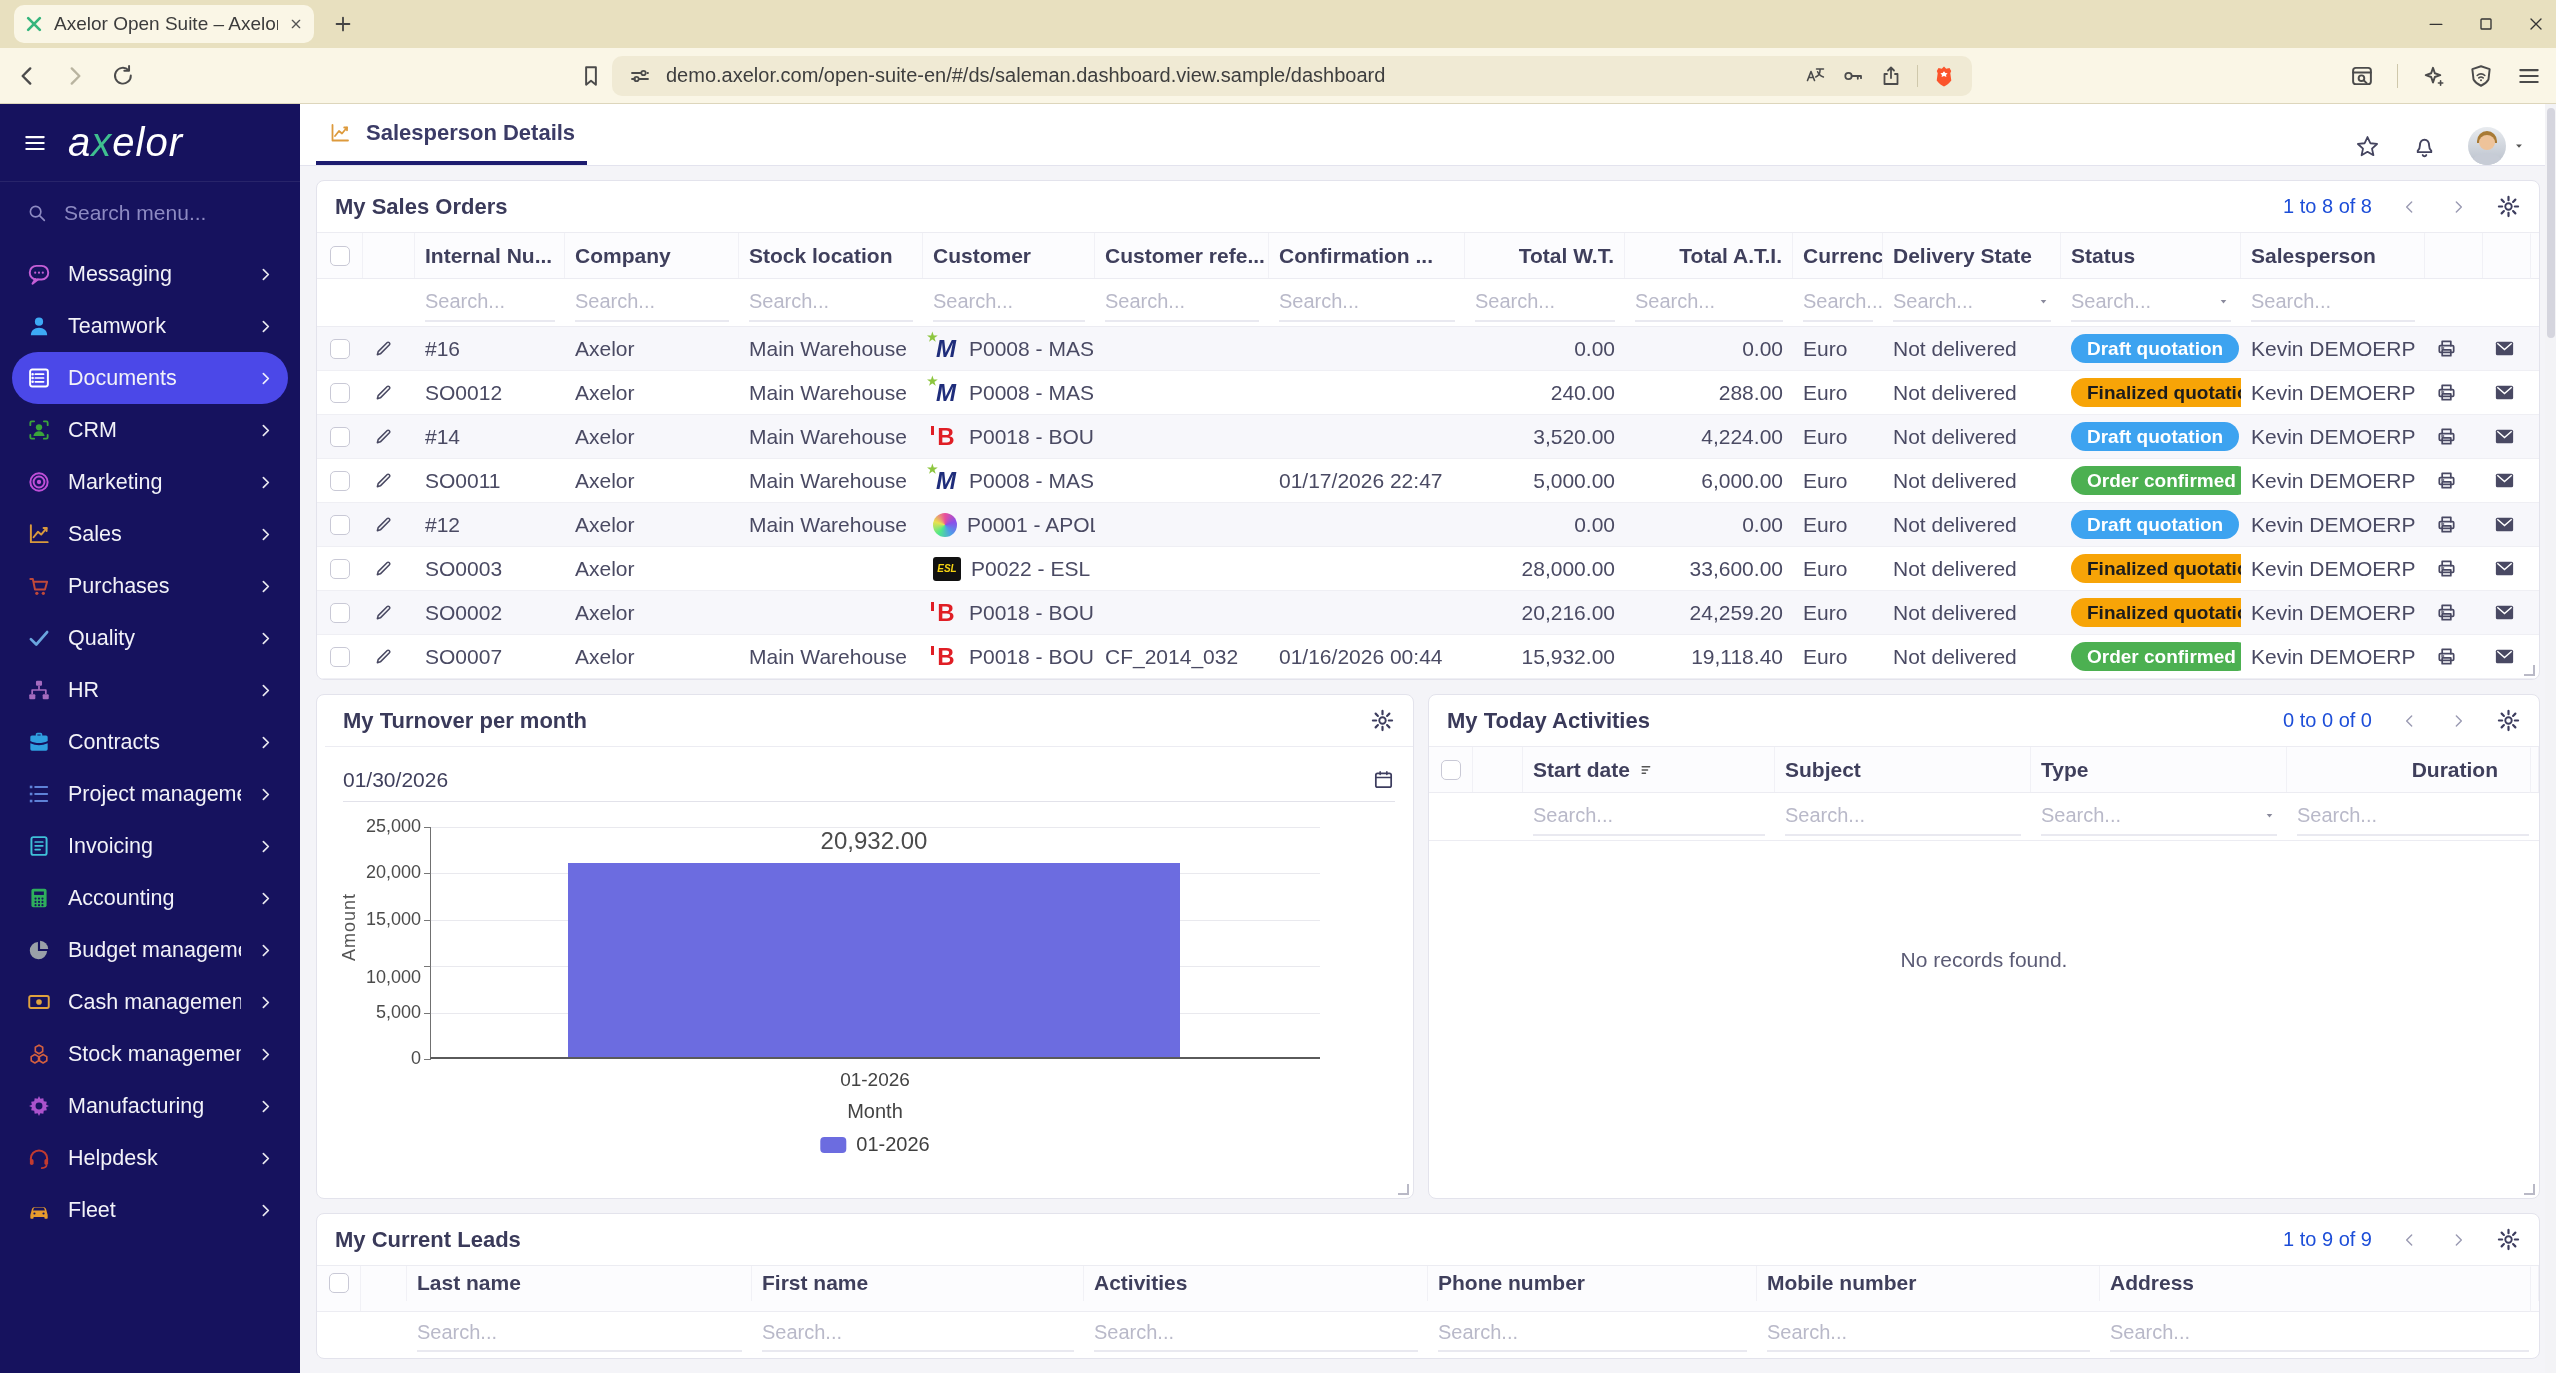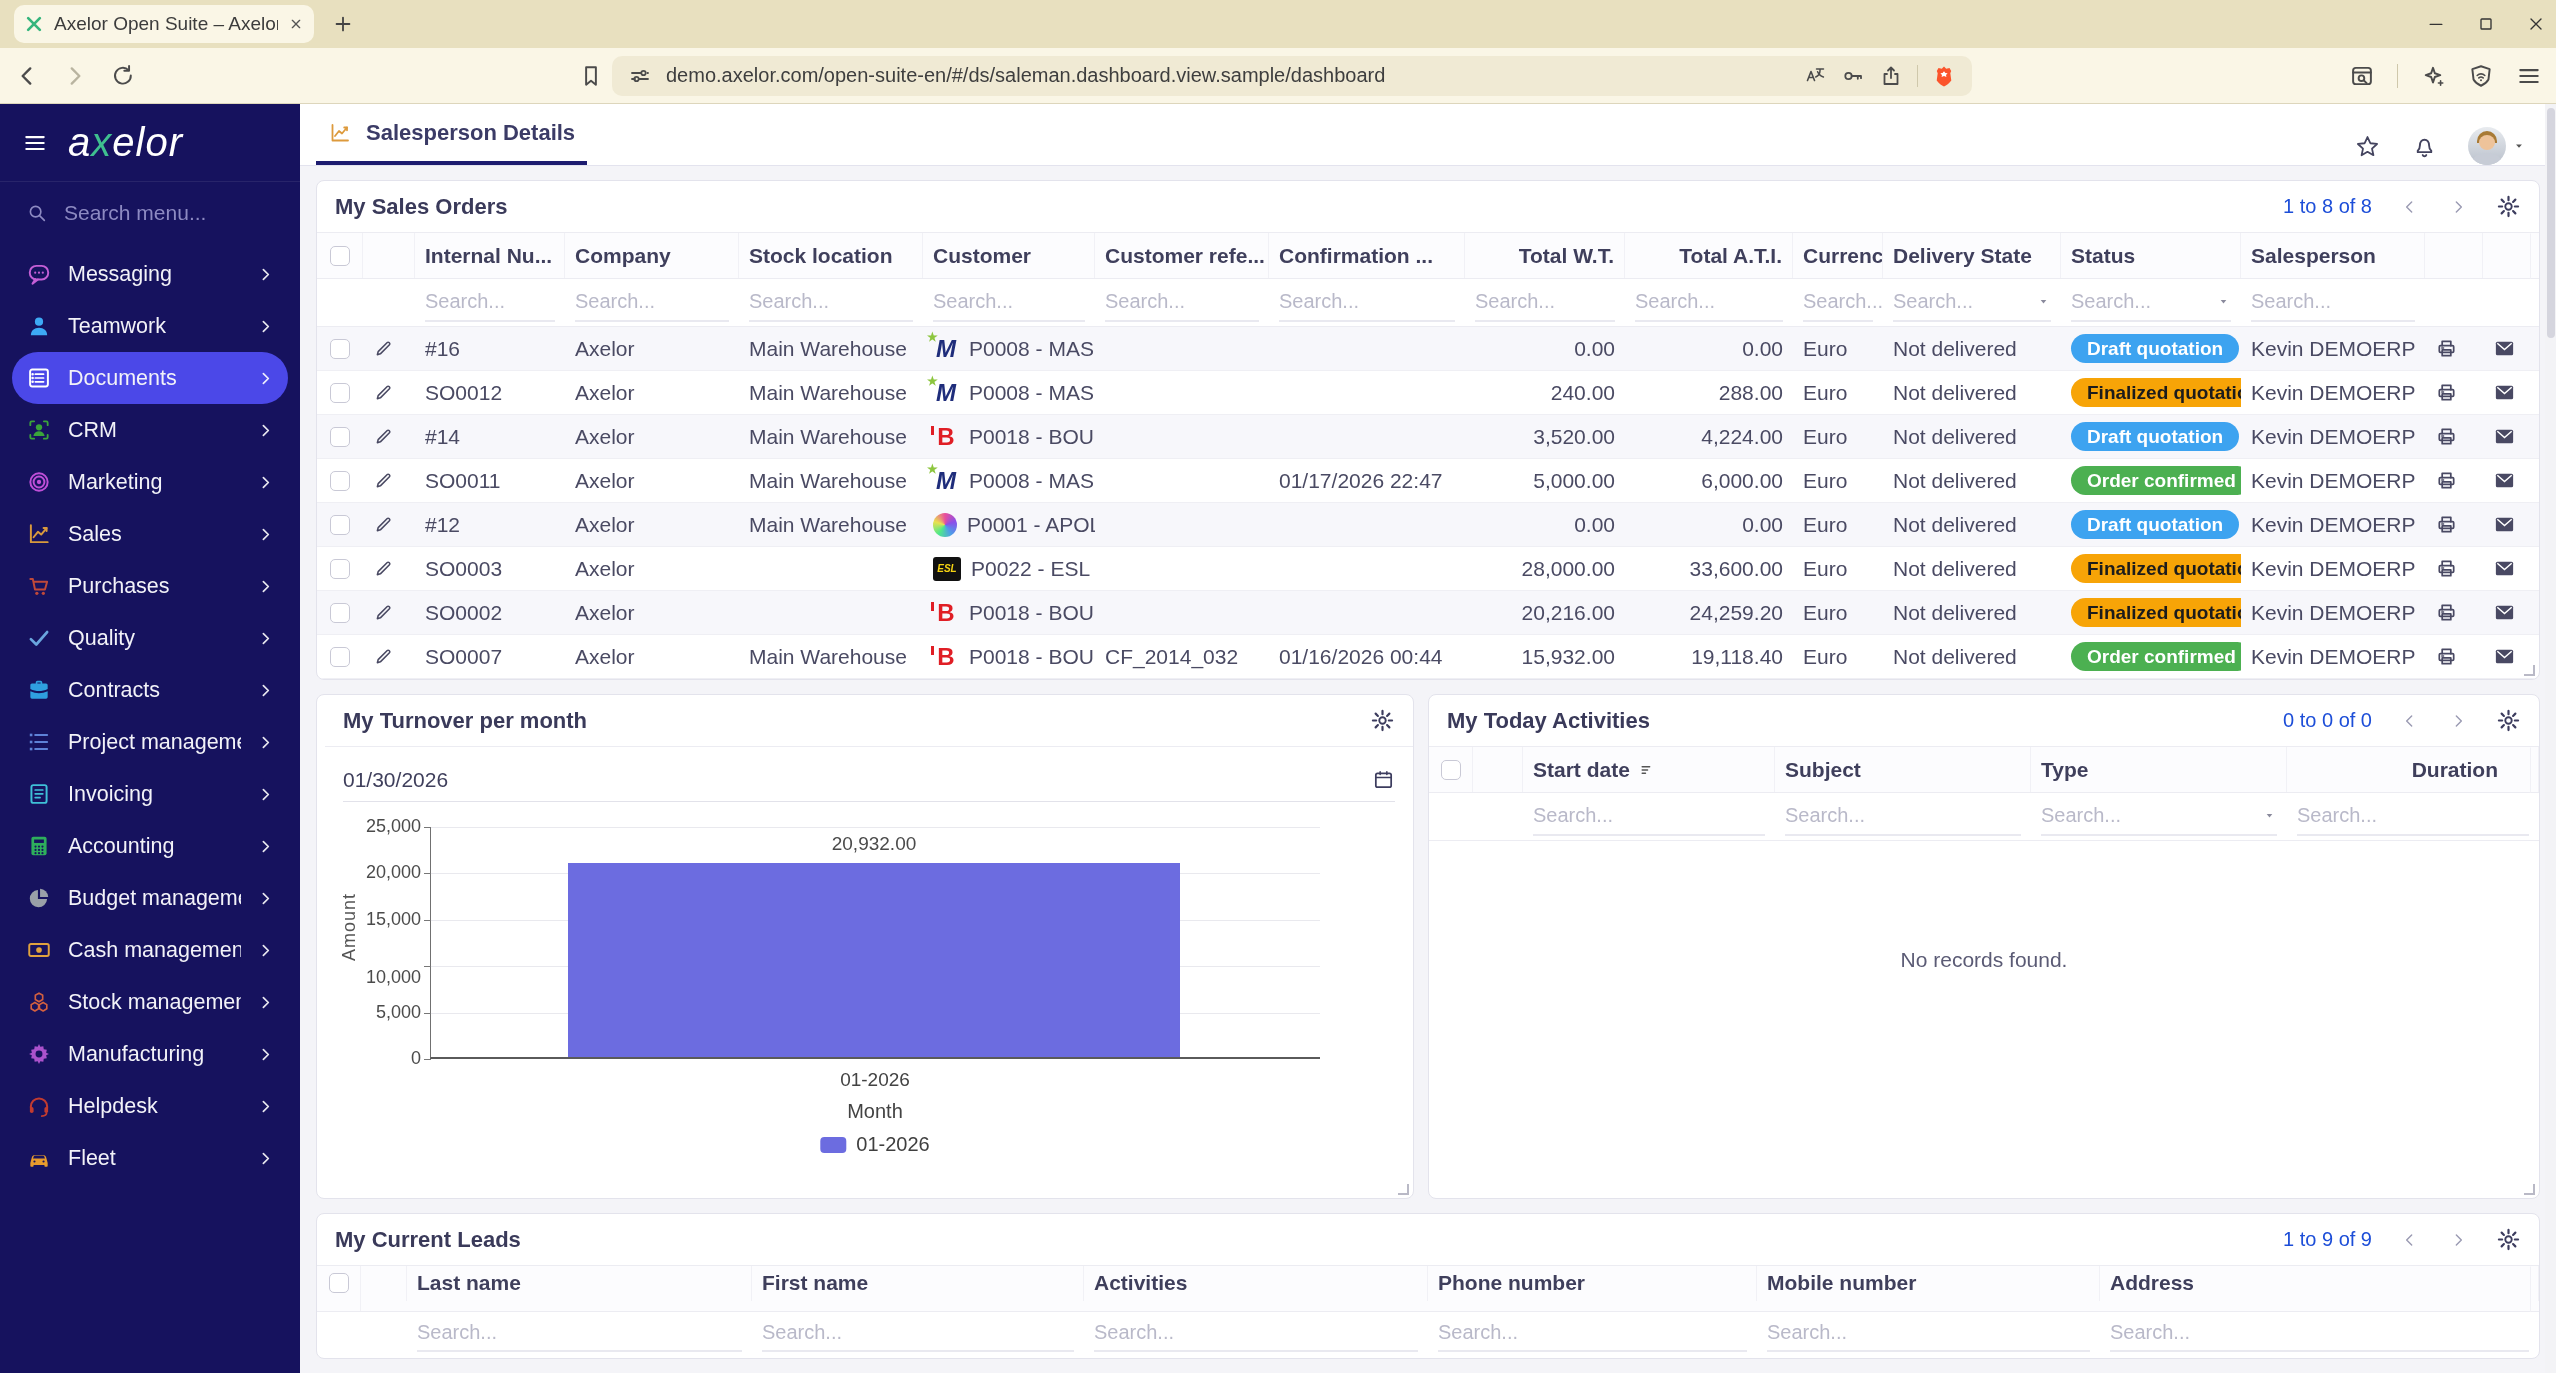--- a/index.html
+++ b/index.html
@@ -108,21 +108,21 @@
   .datef { flex:1; height:44px; display:flex; align-items:center; justify-content:space-between; border-bottom:1px solid #e2e2ea; }
   .dtext { font-size:21px; color:#3f3f5c; }
   .cal { width:23px; height:23px; color:#3c3c5e; }
   .chart-wrap { position:relative; height:385px; }
   .ylab { position:absolute; left:14px; top:80px; writing-mode:vertical-rl; transform:rotate(180deg); font-size:18px; color:#555; letter-spacing:1px; }
   .plot { position:absolute; left:105px; top:14px; width:890px; height:232px; border-left:1.5px solid #707070; border-bottom:2px solid #5a5a5a; }
   .grid { position:absolute; left:0; width:100%; height:1px; background:#e9e9ee; }
   .ydash { position:absolute; left:-7px; width:7px; height:1px; background:#777; }
   .ytick { position:absolute; left:-100px; width:90px; text-align:right; font-size:18px; color:#4b4b4b; }
   .bar { position:absolute; bottom:0; left:137px; width:612px; }
-  .barlabel { position:absolute; left:137px; width:612px; text-align:center; font-size:19px; color:#4b4b4b; }
+  .barlabel { position:absolute; left:137px; width:612px; text-align:center; font-size:24px; color:#4b4b4b; }
   .xtick { position:absolute; left:550px; top:256px; transform:translateX(-50%); font-size:19px; color:#434343; }
   .xlab { position:absolute; left:550px; top:287px; transform:translateX(-50%); font-size:20px; color:#434343; }
   .legend { position:absolute; left:550px; top:320px; transform:translateX(-50%); display:flex; align-items:center; gap:10px; font-size:20px; color:#3f3f3f; }
   .lg-sq { width:26px; height:16px; border-radius:4px; display:inline-block; }
 
   .act-empty { height:238px; display:flex; align-items:center; justify-content:center; font-size:21px; color:#5b5b75; }
 
   .vscroll { position:absolute; right:0; top:0; bottom:0; width:11px; background:#f3f3f6; }
   .vthumb { position:absolute; right:1px; top:4px; width:8px; height:230px; background:#d5d5de; border-radius:4px; } .icon20{width:20px;height:20px;}
   .icon22{width:22px;height:22px;} .icon24{width:24px;height:24px;} .icon26{width:26px;height:26px;}
@@ -394,20 +394,36 @@
               </svg>
             </span>
             <span class="silabel">Quality</span>
             <span class="schev" data-icon="chevron-right">
               <svg viewBox="0 0 24 24" fill="none" stroke="currentColor" stroke-width="1.8" stroke-linecap="round" stroke-linejoin="round">
                 <path d="M9 5l7 7-7 7" stroke-width="2.4"></path>
               </svg>
             </span>
           </div>
           <div class="side-item">
+            <span class="sicon" data-icon="sitemap" style="color:#a56bbf">
+              <svg viewBox="0 0 24 24" fill="currentColor">
+                <rect x="9.2" y="3.5" width="5.6" height="4.6" rx="1"></rect>
+                <rect x="3" y="15.9" width="5.6" height="4.6" rx="1"></rect>
+                <rect x="15.4" y="15.9" width="5.6" height="4.6" rx="1"></rect>
+                <path d="M11.2 8.1h1.6v3.1h5.4c.5 0 .9.4.9.9v3.8h-1.6v-3.1H6.5v3.1H4.9v-3.8c0-.5.4-.9.9-.9h5.4z"></path>
+              </svg>
+            </span>
+            <span class="silabel">HR</span>
+            <span class="schev" data-icon="chevron-right">
+              <svg viewBox="0 0 24 24" fill="none" stroke="currentColor" stroke-width="1.8" stroke-linecap="round" stroke-linejoin="round">
+                <path d="M9 5l7 7-7 7" stroke-width="2.4"></path>
+              </svg>
+            </span>
+          </div>
+          <div class="side-item">
             <span class="sicon" data-icon="briefcase" style="color:#2f9fe0">
               <svg viewBox="0 0 24 24" fill="currentColor">
                 <path d="M9 6V5c0-.8.7-1.5 1.5-1.5h3c.8 0 1.5.7 1.5 1.5v1h3.5c.8 0 1.5.7 1.5 1.5V11c-2.5 1.3-5.5 2-8 2s-5.5-.7-8-2V7.5C4 6.7 4.7 6 5.5 6zm1.5 0h3V5h-3z"></path>
                 <path d="M4 13.2c2.5 1.2 5.5 1.8 8 1.8s5.5-.6 8-1.8v5.3c0 .8-.7 1.5-1.5 1.5h-13c-.8 0-1.5-.7-1.5-1.5z"></path>
               </svg>
             </span>
             <span class="silabel">Contracts</span>
             <span class="schev" data-icon="chevron-right">
               <svg viewBox="0 0 24 24" fill="none" stroke="currentColor" stroke-width="1.8" stroke-linecap="round" stroke-linejoin="round">
                 <path d="M9 5l7 7-7 7" stroke-width="2.4"></path>

